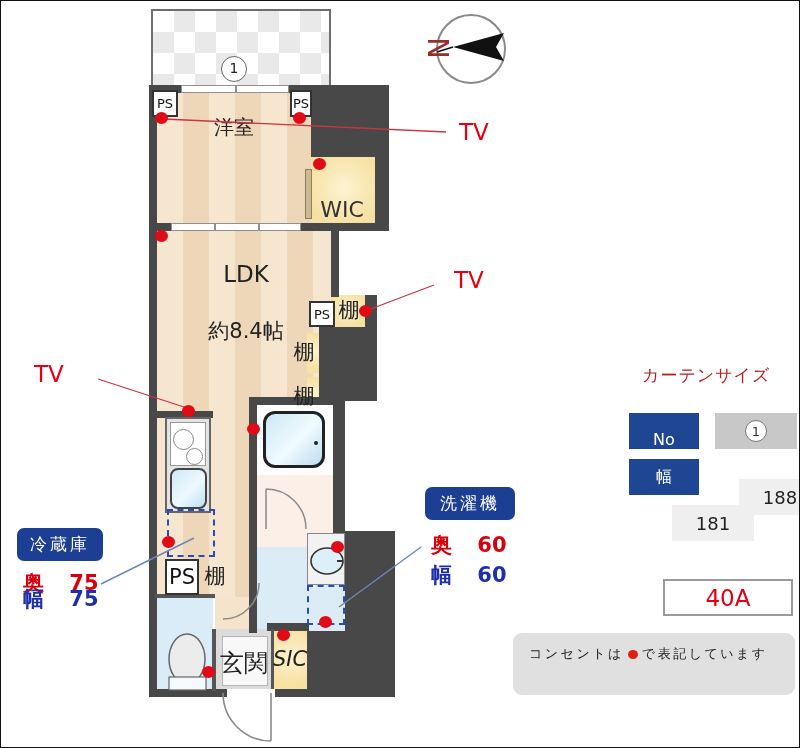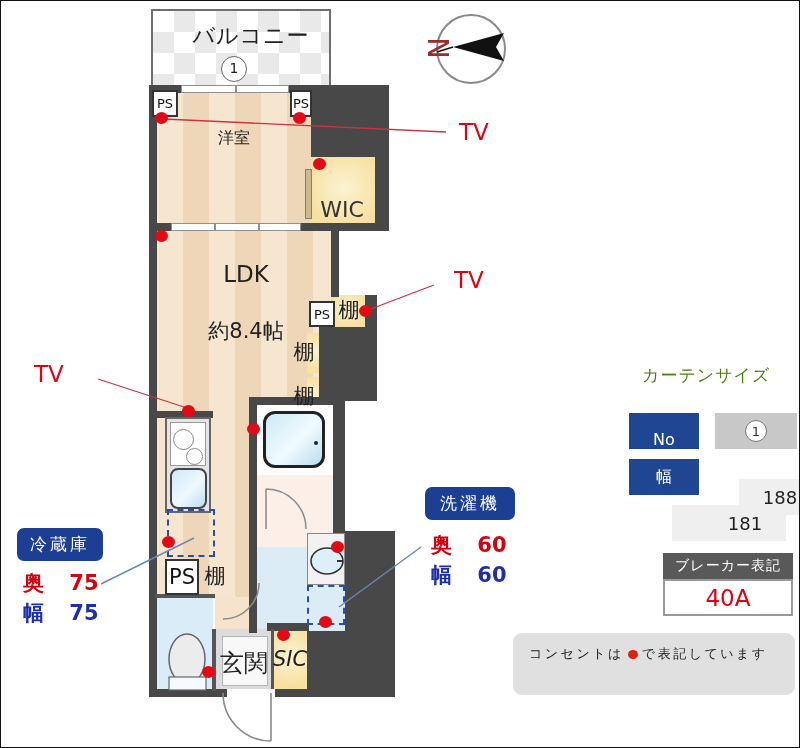--- a/index.html
+++ b/index.html
@@ -130,25 +130,24 @@
   <div class="dot" style="left:154px;top:229px;"></div>
   <div class="dot" style="left:358px;top:304px;"></div>
   <div class="dot" style="left:181px;top:404px;"></div>
   <div class="dot" style="left:246px;top:422px;"></div>
   <div class="dot" style="left:161px;top:535px;"></div>
   <div class="dot" style="left:330px;top:540px;"></div>
   <div class="dot" style="left:318px;top:615px;"></div>
   <div class="dot" style="left:276px;top:628px;"></div>
   <div class="dot" style="left:201px;top:665px;"></div>
 
-  <div class="txt ctr z30" style="left:183px;top:22px;width:134px;height:26px;font-size:22px;letter-spacing:1px;">バルコニー</div>
   <div class="abs ctr z30" style="left:220px;top:55px;width:24px;height:24px;border:1.5px solid #666;border-radius:50%;background:#fff;">
     <span class="txt" style="position:static;font-size:14px;">1</span>
   </div>
-  <div class="txt ctr z30" style="left:193px;top:124px;width:80px;height:26px;font-size:16px;">洋室</div>
+  <div class="txt ctr z30" style="left:193px;top:113px;width:80px;height:26px;font-size:20px;">洋室</div>
   <div class="txt ctr z30" style="left:314px;top:173px;width:54px;height:24px;font-size:22px;color:#333;margin-top:24px;">WIC</div>
   <div class="txt ctr z30" style="left:214px;top:261px;width:62px;height:26px;font-size:23px;">LDK</div>
   <div class="txt ctr z30" style="left:196px;top:319px;width:98px;height:24px;font-size:21px;">約8.4帖</div>
   <div class="txt ctr z30" style="left:215px;top:648px;width:56px;height:28px;font-size:24px;">玄関</div>
   <div class="txt ctr z30" style="left:269px;top:647px;width:40px;height:24px;font-size:21px;font-style:italic;">SIC</div>
 
   <div class="psbox" style="left:151px;top:89px;width:26px;height:27px;">
       <span>PS</span>
     </div>
   <div class="psbox" style="left:289px;top:89px;width:22px;height:27px;">
@@ -170,65 +169,62 @@
   <div class="tv" style="left:453px;top:266px;">TV</div>
   <div class="tv" style="left:33px;top:360px;">TV</div>
 
   <div class="badge" style="left:16px;top:527px;width:86px;height:33px;font-size:17px;">
     <span>冷蔵庫</span>
   </div>
   <div class="dimrow red" style="left:22px;top:568px;">
     <span>奥</span>
     <span style="margin-left:18px;">75</span>
   </div>
-  <div class="dimrow blue" style="left:22px;top:598px;">
+  <div class="dimrow blue" style="left:22px;top:584px;">
     <span>幅</span>
     <span style="margin-left:18px;">75</span>
   </div>
 
   <div class="badge" style="left:424px;top:486px;width:90px;height:33px;font-size:17px;">
     <span>洗濯機</span>
   </div>
   <div class="dimrow red" style="left:430px;top:530px;">
     <span>奥</span>
     <span style="margin-left:18px;">60</span>
   </div>
   <div class="dimrow blue" style="left:430px;top:560px;">
     <span>幅</span>
     <span style="margin-left:18px;">60</span>
   </div>
 
   <div class="abs" style="left:435px;top:13px;width:66px;height:66px;border:2px solid #8a8a8a;border-radius:50%;background:#fff;z-index:5;"></div>
   <div class="txt z30" style="left:424px;top:31px;width:30px;height:32px;font-size:29px;color:#9c2b2b;transform:rotate(-90deg);text-align:center;">N</div>
 
-  <div class="txt z50" style="left:641px;top:365px;font-size:17px;color:#4d7c0f;letter-spacing:1px;">カーテンサイズ</div>
+  <div class="txt z50" style="left:641px;top:365px;font-size:17px;color:#b91c1c;letter-spacing:1px;">カーテンサイズ</div>
 
   <div class="tbllabel" style="left:628px;top:412px;width:70px;height:36px;align-items:flex-end;">
     <span>No</span>
   </div>
   <div class="tblvalue" style="left:714px;top:412px;width:82px;height:36px;background:#c8c8c8;">
     <span class="circle1">
         <span>1</span>
       </span>
   </div>
 
   <div class="tbllabel" style="left:628px;top:458px;width:70px;height:36px;">
     <span>幅</span>
   </div>
   <div class="tblvalue" style="left:738px;top:458px;width:82px;height:36px;background:#efefef;margin-top:20px;">
     <span>188</span>
   </div>
 
-  <div class="tblvalue" style="left:671px;top:504px;width:82px;height:36px;background:#efefef;padding-left:32px;">
+  <div class="tblvalue" style="left:671px;top:504px;width:82px;height:36px;background:#efefef;">
     <span>181</span>
   </div>
 
-  <div class="abs ctr z50" style="left:662px;top:552px;width:130px;height:26px;background:#595959;color:#fff;font-size:14px;letter-spacing:1px;">
-    <span>ブレーカー表記</span>
-  </div>
   <div class="abs ctr z50" style="left:662px;top:578px;width:130px;height:37px;background:#fff;border:2px solid #9a9a9a;box-sizing:border-box;">
     <span style="color:#e60012;font-size:23px;">40A</span>
   </div>
 
   <div class="abs z50" style="left:512px;top:632px;width:282px;height:62px;background:#e0e0e0;border-radius:9px;padding:12px 0 0 16px;box-sizing:border-box;font-size:13px;letter-spacing:2.5px;color:#222;">
     <div style="margin-bottom:11px;">
       <span>コンセントは</span><span style="display:inline-block;width:10px;height:9px;background:#dd2211;border-radius:50%;margin:0 4px;vertical-align:middle;"></span><span>で表記しています</span>
     </div>
   </div>
 

